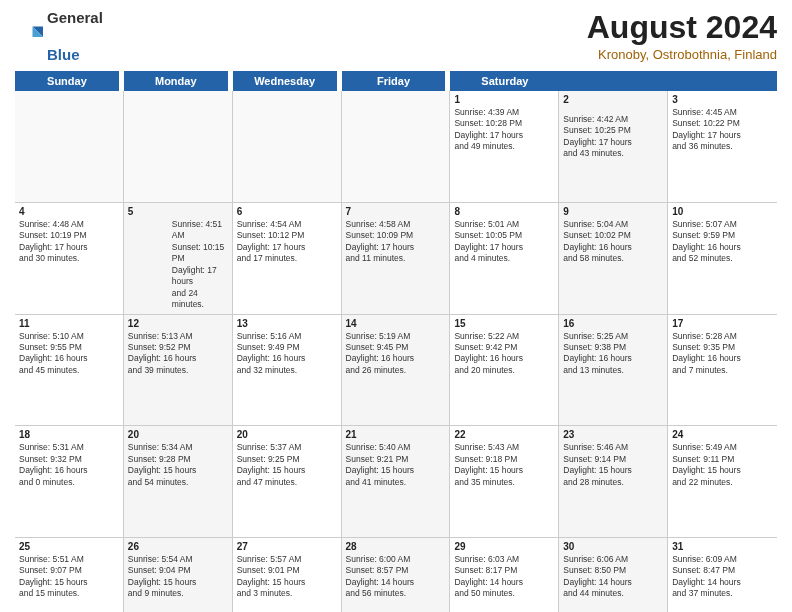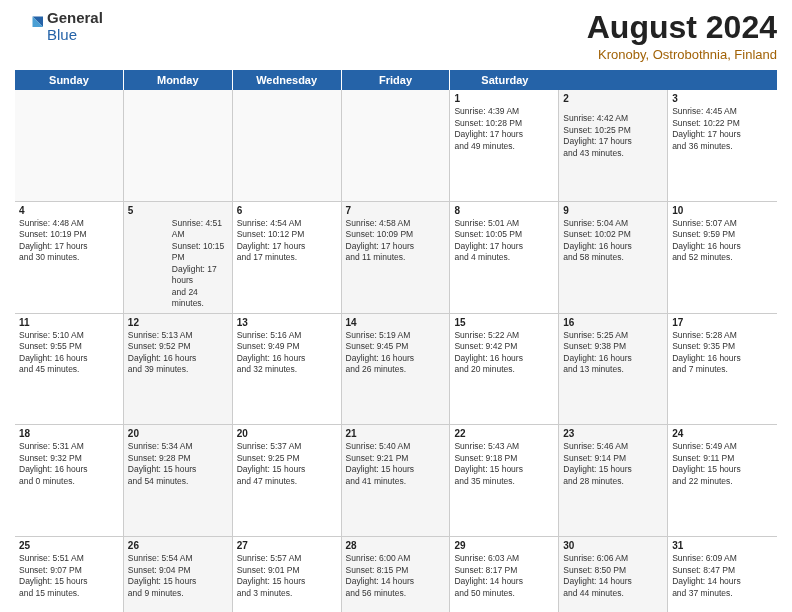--- a/index.html
+++ b/index.html
@@ -33,22 +33,23 @@
       flex-direction: column;
       line-height: 1.1;
     }
     .logo-general {
       font-size: 15px;
       font-weight: bold;
       color: #333;
     }
     .logo-blue {
       font-size: 15px;
-      font-weight: normal;
+      font-weight: bold;
       color: #2563a8;
+      margin-top: 20px;
     }
     .logo-icon {
       width: 28px;
       height: 28px;
     }
     .title-block {
       text-align: right;
     }
     .month-year {
       font-size: 32px;
@@ -70,21 +71,21 @@
       display: grid;
       grid-template-columns: repeat(7, 1fr);
       background: #2563a8;
     }
     .cal-header-cell {
       color: #fff;
       font-size: 11px;
       font-weight: bold;
       text-align: center;
       padding: 4px 2px;
-      border-right: 1px solid #ffffff;
+      border-right: 5px solid #ffffff;
     }
     .cal-header-cell:last-child { border-right: none; }
     .cal-body {
       display: grid;
       grid-template-rows: repeat(5, 1fr);
       flex: 1;
     }
     .cal-row {
       display: grid;
       grid-template-columns: repeat(7, 1fr);
@@ -342,21 +343,21 @@
           <div class="cal-cell">
             <div class="day-num">27</div>
             <div class="cell-info" style="white-space: pre-line;">Sunrise: 5:57 AM
 Sunset: 9:01 PM
 Daylight: 15 hours
 and 3 minutes.</div>
           </div>
           <div class="cal-cell alt">
             <div class="day-num">28</div>
             <div class="cell-info" style="white-space: pre-line;">Sunrise: 6:00 AM
-Sunset: 8:15 PM
+Sunset: 8:57 PM
 Daylight: 14 hours
 and 56 minutes.</div>
           </div>
           <div class="cal-cell">
             <div class="day-num">29</div>
             <div class="cell-info" style="white-space: pre-line;">Sunrise: 6:03 AM
 Sunset: 8:17 PM
 Daylight: 14 hours
 and 50 minutes.</div>
           </div>

